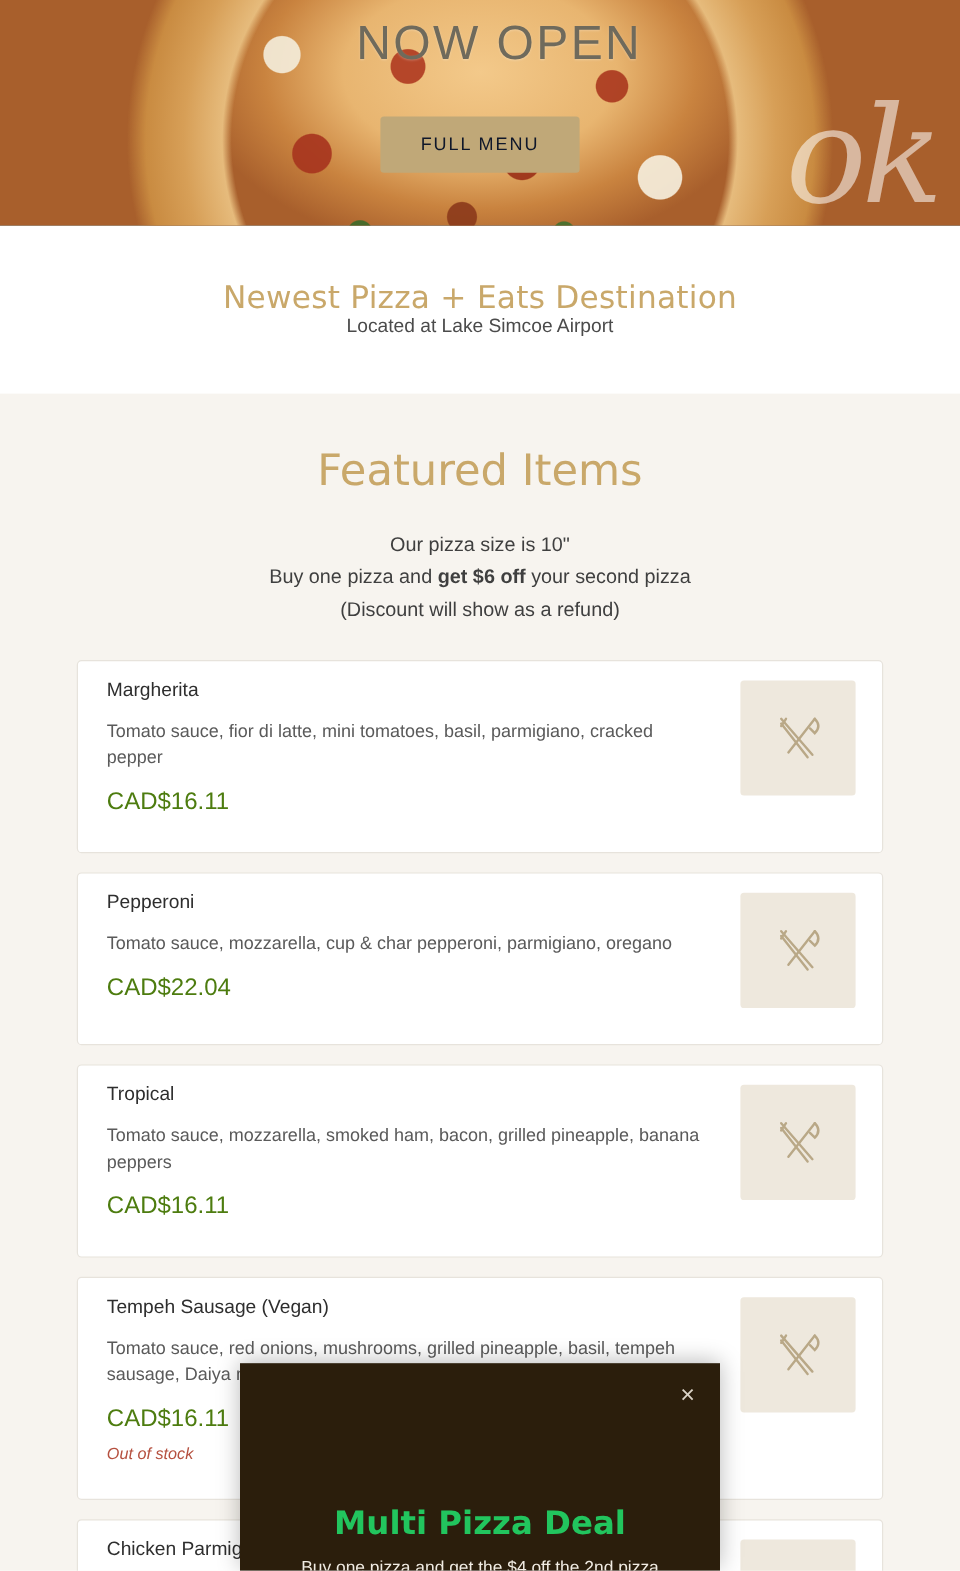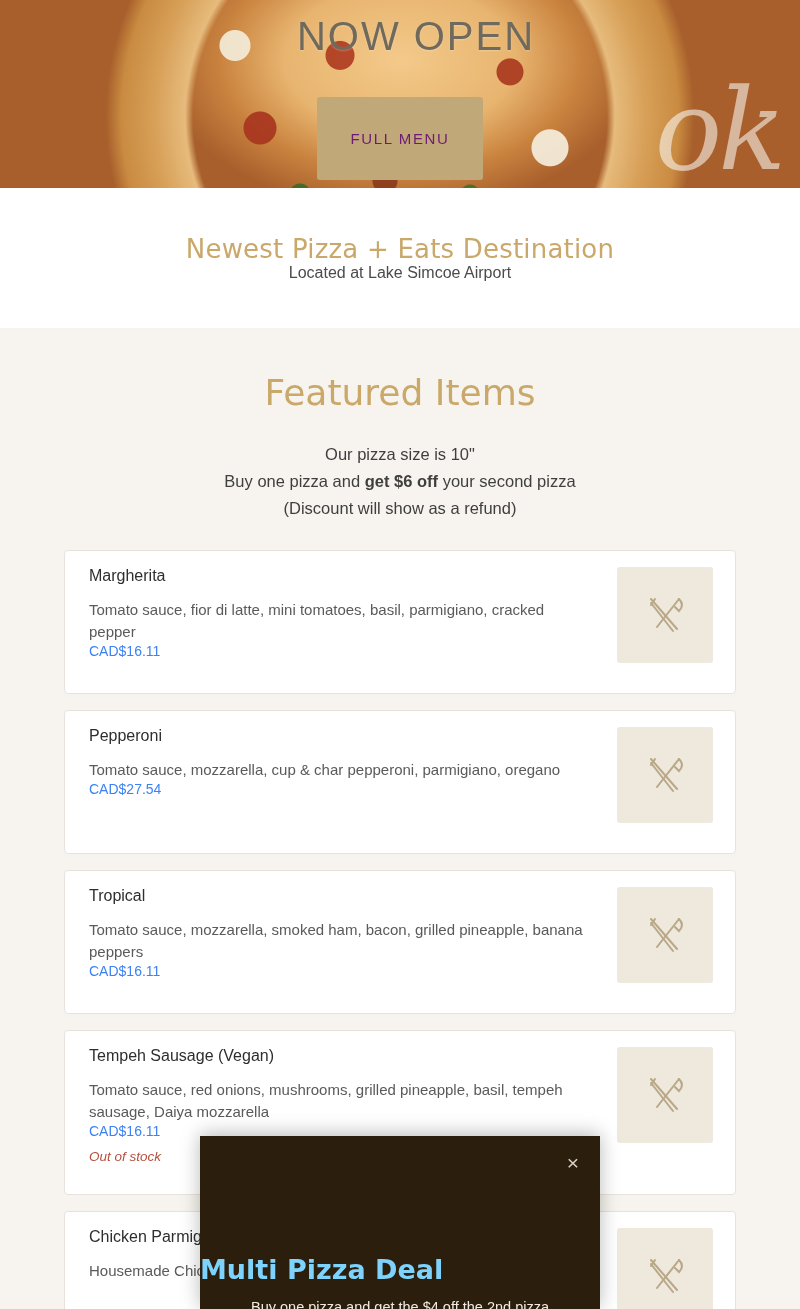--- a/index.html
+++ b/index.html
@@ -81,24 +81,24 @@
     letter-spacing: 2px;
     color: #6f6a5c;
     font-weight: 400;
     text-shadow: 0 1px 2px rgba(255,255,255,.25);
     padding-left: 32px;
   }
   .hero-btn {
     display: inline-block;
     margin-top: 38px;
     background: #c0a878;
-    color: #701a75;
+    color: #0f172a;
     font-size: 15px;
     letter-spacing: 1.6px;
-    padding: 33px 34px;
+    padding: 15px 34px;
     border: none;
     border-radius: 3px;
     cursor: pointer;
     font-family: "Liberation Sans", sans-serif;
   }
 
   
   .intro {
     background: #ffffff;
     text-align: center;
@@ -161,22 +161,23 @@
     font-weight: 400;
     margin-bottom: 14px;
   }
   .item-desc {
     font-size: 15px;
     color: #5a5a5a;
     line-height: 22px;
     max-width: 500px;
   }
   .item-price {
-    font-size: 14px;
-    color: #3b82f6;
+    margin-top: 14px;
+    font-size: 20px;
+    color: #4d7c0f;
   }
   .item-stock {
     margin-top: 10px;
     font-size: 13.5px;
     color: #b5503f;
     font-style: italic;
   }
   .item-thumb {
     width: 96px;
     height: 96px;
@@ -211,24 +212,25 @@
     color: #d9d2c6;
     font-size: 21px;
     line-height: 24px;
     text-align: center;
     cursor: pointer;
     background: none;
     border: none;
     font-family: "Liberation Sans", sans-serif;
   }
   .modal-title {
+    text-align: center;
     margin-top: 118px;
     font-size: 27px;
     font-weight: 700;
-    color: #7dd3fc;
+    color: #22c55e;
     font-family: "DejaVu Sans", sans-serif;
   }
   .modal-sub {
     text-align: center;
     margin-top: 14px;
     font-size: 14.5px;
     color: #f1ece3;
   }
 </style>
 </head>
@@ -274,21 +276,21 @@
             <path d="M36 6 L14 34"></path>
               <path d="M36 6 C40 10 40 14 36 18 L32 14"></path>
           </svg>
         </div>
       </div>
 
       <div class="item-card">
         <div class="item-text">
           <div class="item-name">Pepperoni</div>
           <div class="item-desc">Tomato sauce, mozzarella, cup &amp; char pepperoni, parmigiano, oregano</div>
-          <div class="item-price">CAD$27.54</div>
+          <div class="item-price">CAD$22.04</div>
         </div>
         <div class="item-thumb">
           <svg width="44" height="44" viewBox="0 0 44 44" fill="none" stroke="#b9a887" stroke-width="2" stroke-linecap="round">
             <path d="M8 6 L34 36"></path>
               <path d="M8 10 L30 38"></path>
               <path d="M12 6 L8 12"></path>
             <path d="M36 6 L14 34"></path>
               <path d="M36 6 C40 10 40 14 36 18 L32 14"></path>
           </svg>
         </div>

